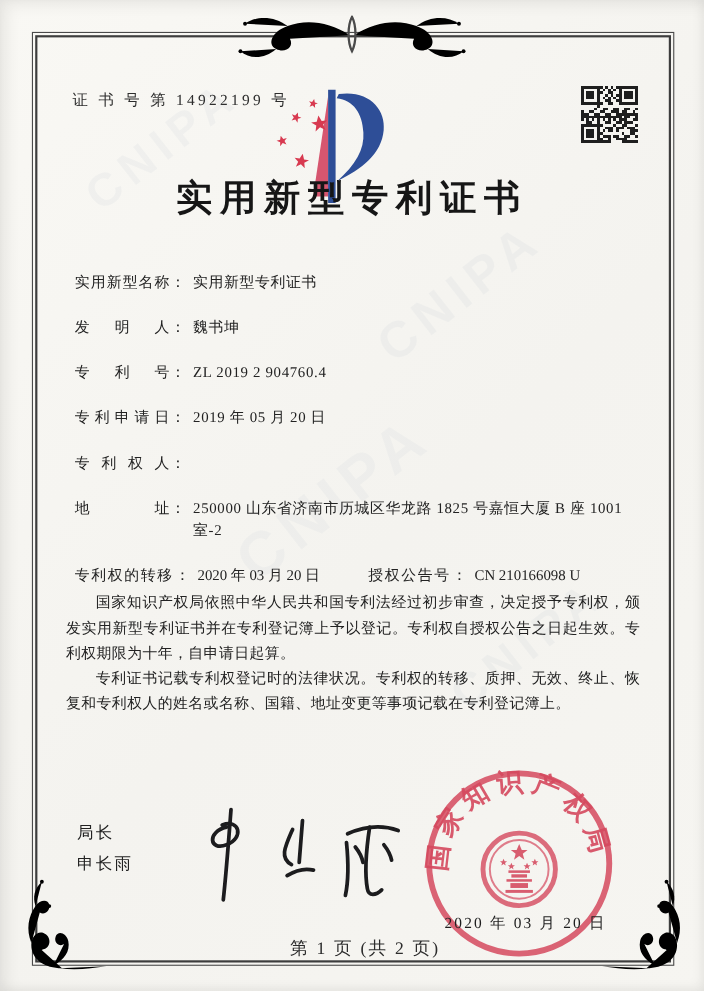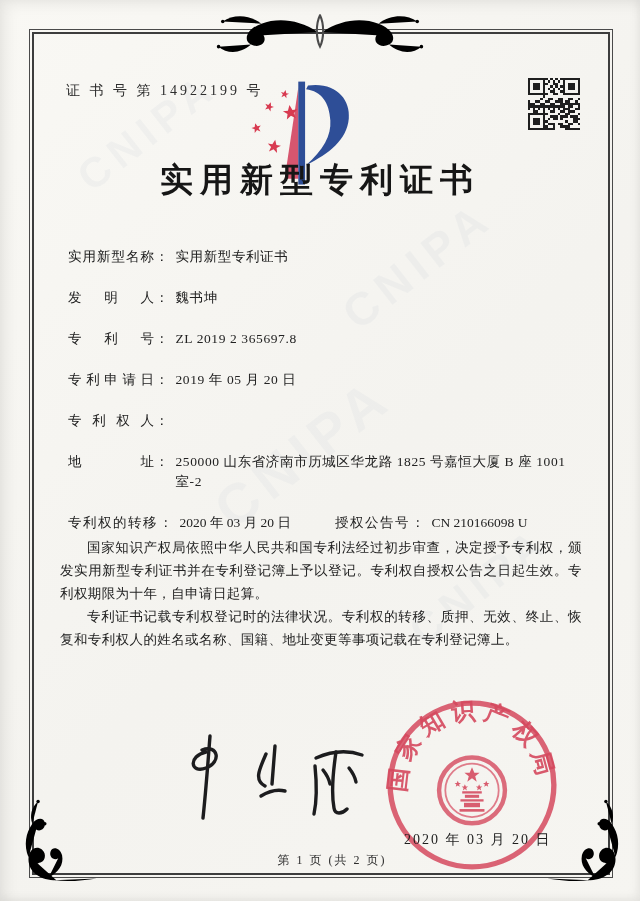--- a/index.html
+++ b/index.html
@@ -69,21 +69,21 @@
   .sig-block div { margin-bottom:9px; }
   .signature { position:absolute; left:168px; top:728px; }
   .signature path { stroke:#1c1c1e; stroke-width:3.4; fill:none; stroke-linecap:round; stroke-linejoin:round; }
   .seal { position:absolute; left:383px; top:696px; width:178px; height:178px; }
   .seal-date {
     position:absolute; left:404px; top:831px; font-size:14px; color:#1e1e1e;
     letter-spacing:2px; z-index:5;
   }
   .page-num {
     position:absolute; left:0; right:0; top:852px; text-align:center;
-    font-size:12px; color:#2c2c2c; letter-spacing:2px;padding-left:24px;
+    font-size:16px; color:#2c2c2c; letter-spacing:2px;padding-left:24px;
   }
 </style>
 </head>
 <body>
 
 <svg width="0" height="0" style="position:absolute">
   <defs>
     <path id="star5" d="M0,-10 2.939,-3.09 9.511,-3.09 4.045,1.18 5.878,8.09 0,3.82 -5.878,8.09 -4.045,1.18 -9.511,-3.09 -2.939,-3.09 Z"></path>
     <g id="flourish">
       <path d="M42,92 C26,92 13,84 13,70 C13,60 21,55 27,60 C33,65 30,75 22,74"></path>
@@ -398,21 +398,21 @@
       <span class="val">实用新型专利证书</span>
     </div>
     <div class="frow">
       <span class="lbl">发明人</span>
         <span class="colon">：</span>
       <span class="val">魏书坤</span>
     </div>
     <div class="frow">
       <span class="lbl">专利号</span>
         <span class="colon">：</span>
-      <span class="val">ZL 2019 2 365697.8</span>
+      <span class="val">ZL 2019 2 904760.4</span>
     </div>
     <div class="frow">
       <span class="lbl">专利申请日</span>
         <span class="colon">：</span>
       <span class="val">2019 年 05 月 20 日</span>
     </div>
     <div class="frow">
       <span class="lbl">专利权人</span>
         <span class="colon">：</span>
     </div>
@@ -433,20 +433,24 @@
         <span>CN 210166098 U</span>
       </span>
     </div>
   </div>
 
   <div class="paras">
     <p>国家知识产权局依照中华人民共和国专利法经过初步审查，决定授予专利权，颁发实用新型专利证书并在专利登记簿上予以登记。专利权自授权公告之日起生效。专利权期限为十年，自申请日起算。</p>
     <p>专利证书记载专利权登记时的法律状况。专利权的转移、质押、无效、终止、恢复和专利权人的姓名或名称、国籍、地址变更等事项记载在专利登记簿上。</p>
   </div>
 
+  <div class="sig-block">
+    <div>局长</div>
+    <div>申长雨</div>
+  </div>
 
   <svg class="signature" width="226" height="96" viewBox="0 0 226 96">
     <path d="M34,22 C50,16 54,34 38,40 C22,46 20,28 38,24"></path>
     <path d="M42,8 C40,34 38,62 35,90"></path>
     <path d="M98,26 C91,42 86,52 97,58"></path>
     <path d="M107,18 C106,32 105,44 104,56"></path>
     <path d="M93,68 C101,63 109,61 117,63"></path>
     <path d="M148,30 C164,23 180,22 194,27"></path>
     <path d="M168,24 C165,44 163,64 166,80 C167,87 174,86 179,81"></path>
     <path d="M155,42 C159,47 161,51 162,56"></path>

